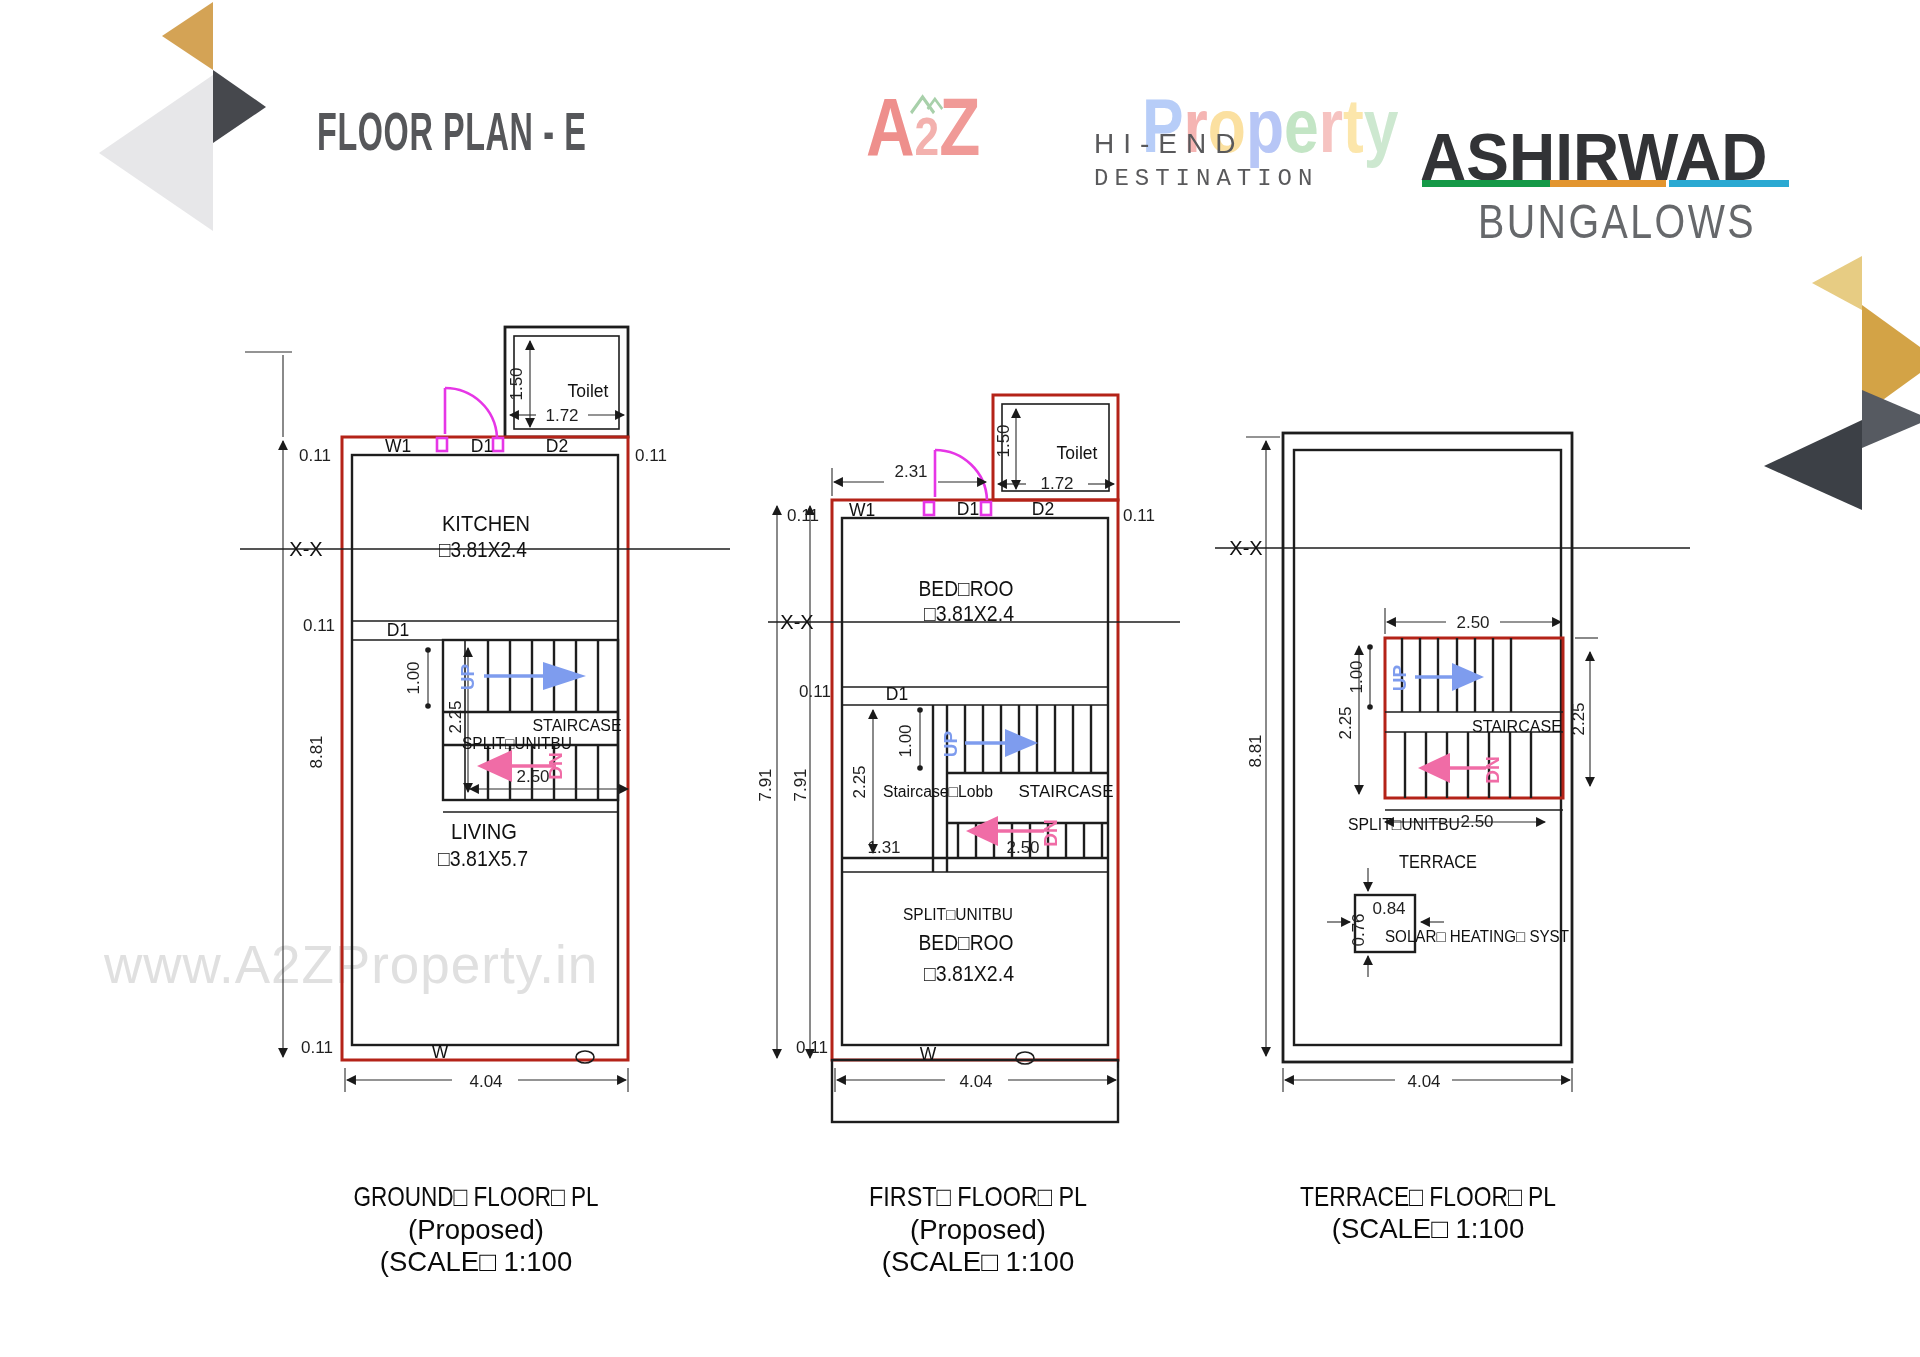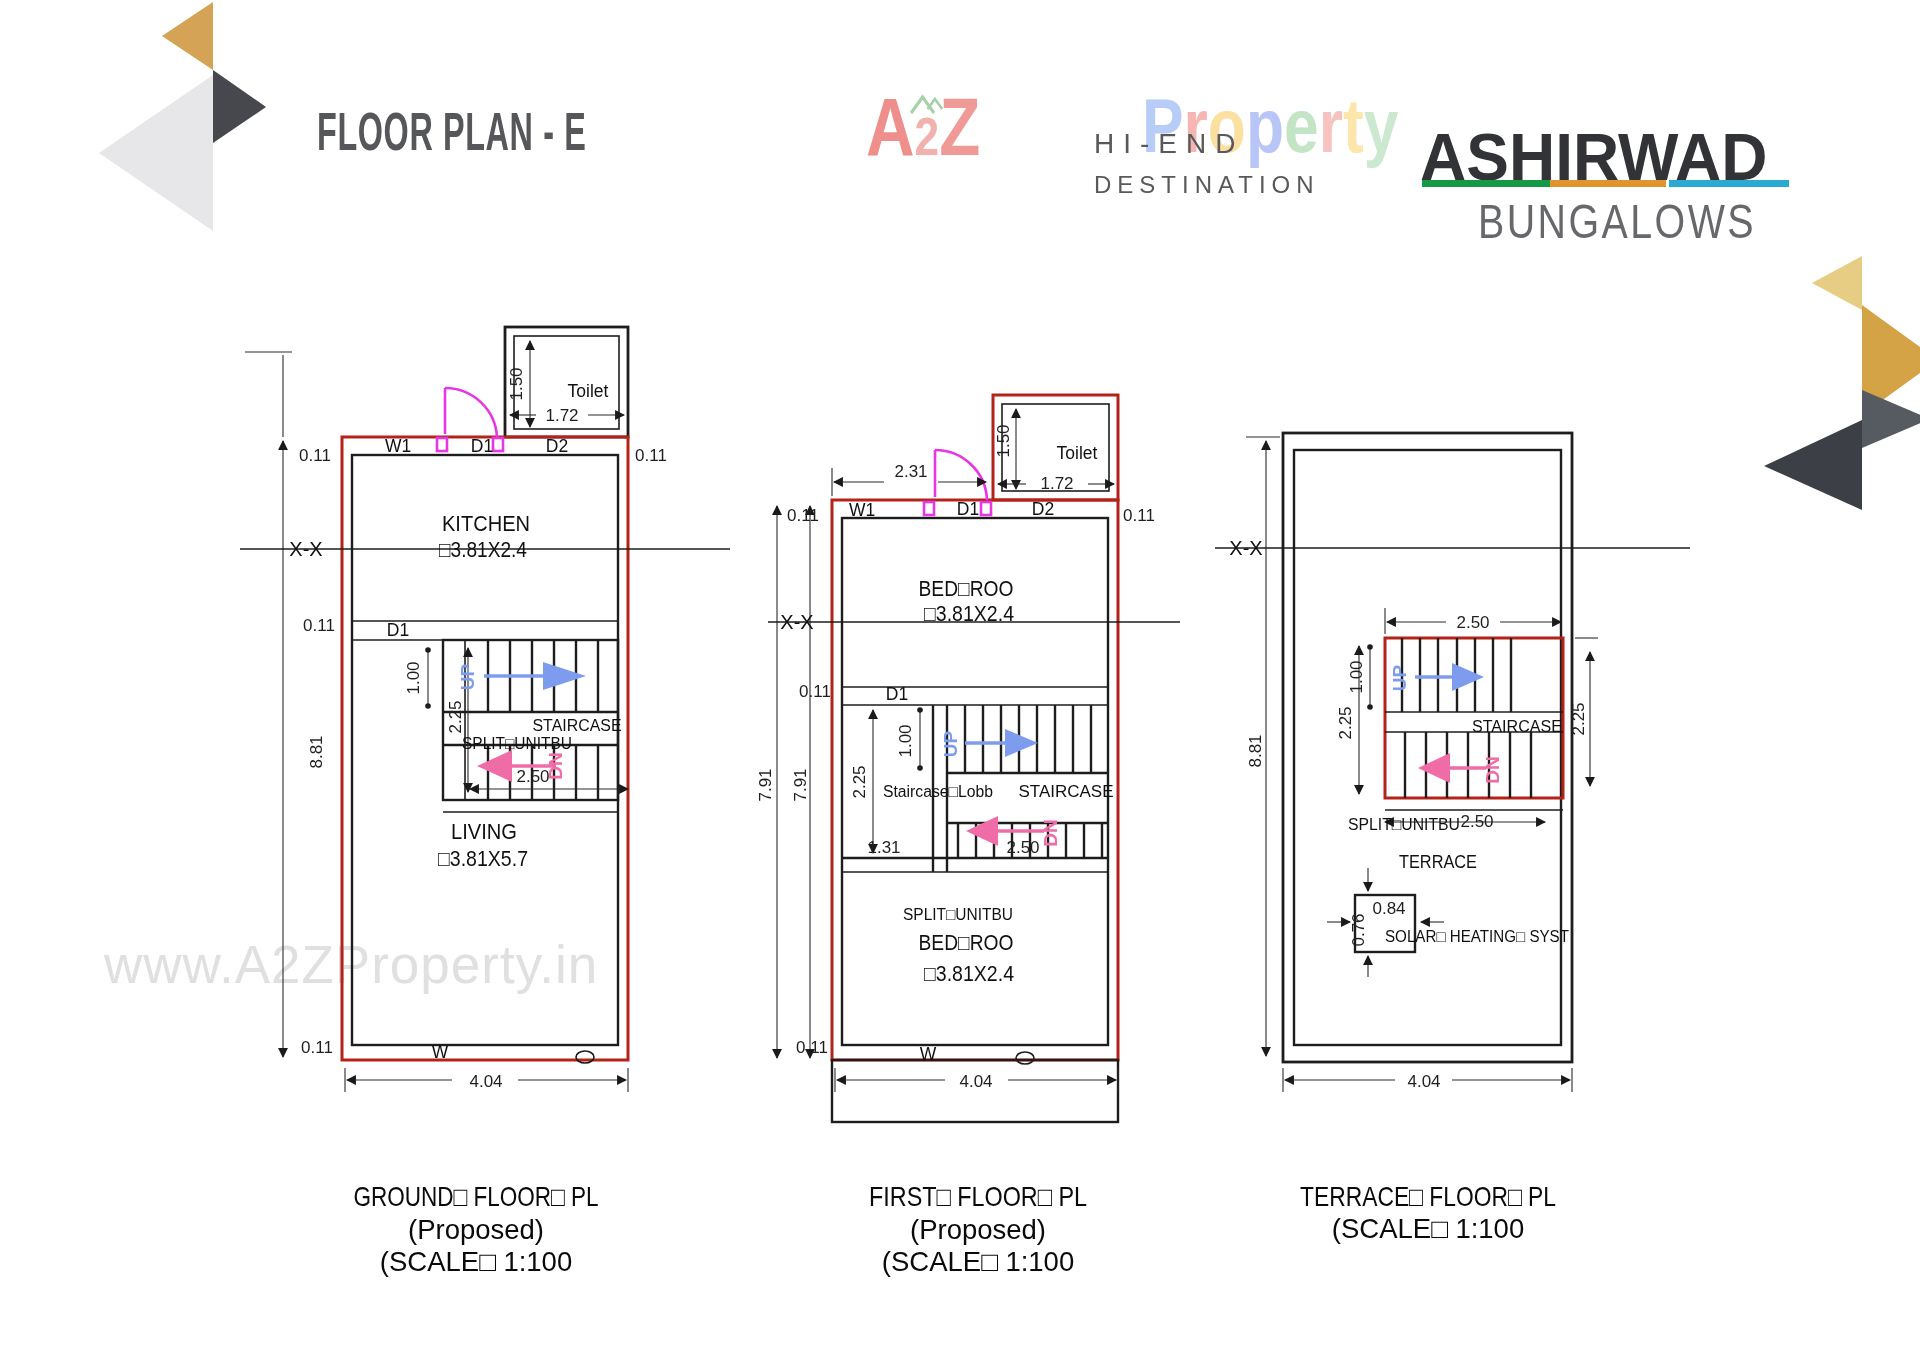--- a/index.html
+++ b/index.html
@@ -12,21 +12,21 @@
   
   #a2z-logo{left:866px;top:86px;font-weight:700;white-space:nowrap;
     transform:scaleX(0.82);transform-origin:left top;line-height:1;}
   #a2z-logo .big{font-size:82px;}
   #a2z-logo .two{font-size:54px;position:relative;display:inline-block;}
   #a2z-logo .house{position:absolute;left:-6px;top:-18px;}
   #property-word{left:1142px;top:88px;font-weight:600;font-size:76px;line-height:1;
     transform:scaleX(0.82);transform-origin:left top;white-space:nowrap;}
   #tagline{left:1094px;top:128px;color:#59595b;line-height:1.15;z-index:5;}
   #tagline .l1{font-size:28px;letter-spacing:9px;}
-  #tagline .l2{font-size:24px;letter-spacing:6px;margin-top:11px;}
+  #tagline .l2{font-size:24px;letter-spacing:6px;margin-top:5px;font-family:Liberation Mono, monospace;}
   #ashirwad-word{left:1420px;top:124px;font-size:66px;font-weight:700;color:#323336;
     line-height:1;white-space:nowrap;transform:scaleX(0.97);transform-origin:left top;}
   #ashirwad-underline{left:1422px;top:180px;width:370px;height:7px;display:flex;}
   #ashirwad-underline div{height:7px;}
   #u-green{width:128px;} #u-orange{width:116px;} #u-teal{width:120px;margin-left:3px;}
   #bungalows-word{left:1478px;top:198px;font-size:48px;letter-spacing:3px;color:#66686b;
     line-height:1;white-space:nowrap;transform:scaleX(0.82);transform-origin:left top;}
   #watermark{left:104px;top:934px;font-size:53px;letter-spacing:1px;color:#e0e0e0;
     white-space:nowrap;z-index:1;}
   #plan-svg{position:absolute;left:0;top:0;z-index:2;}

